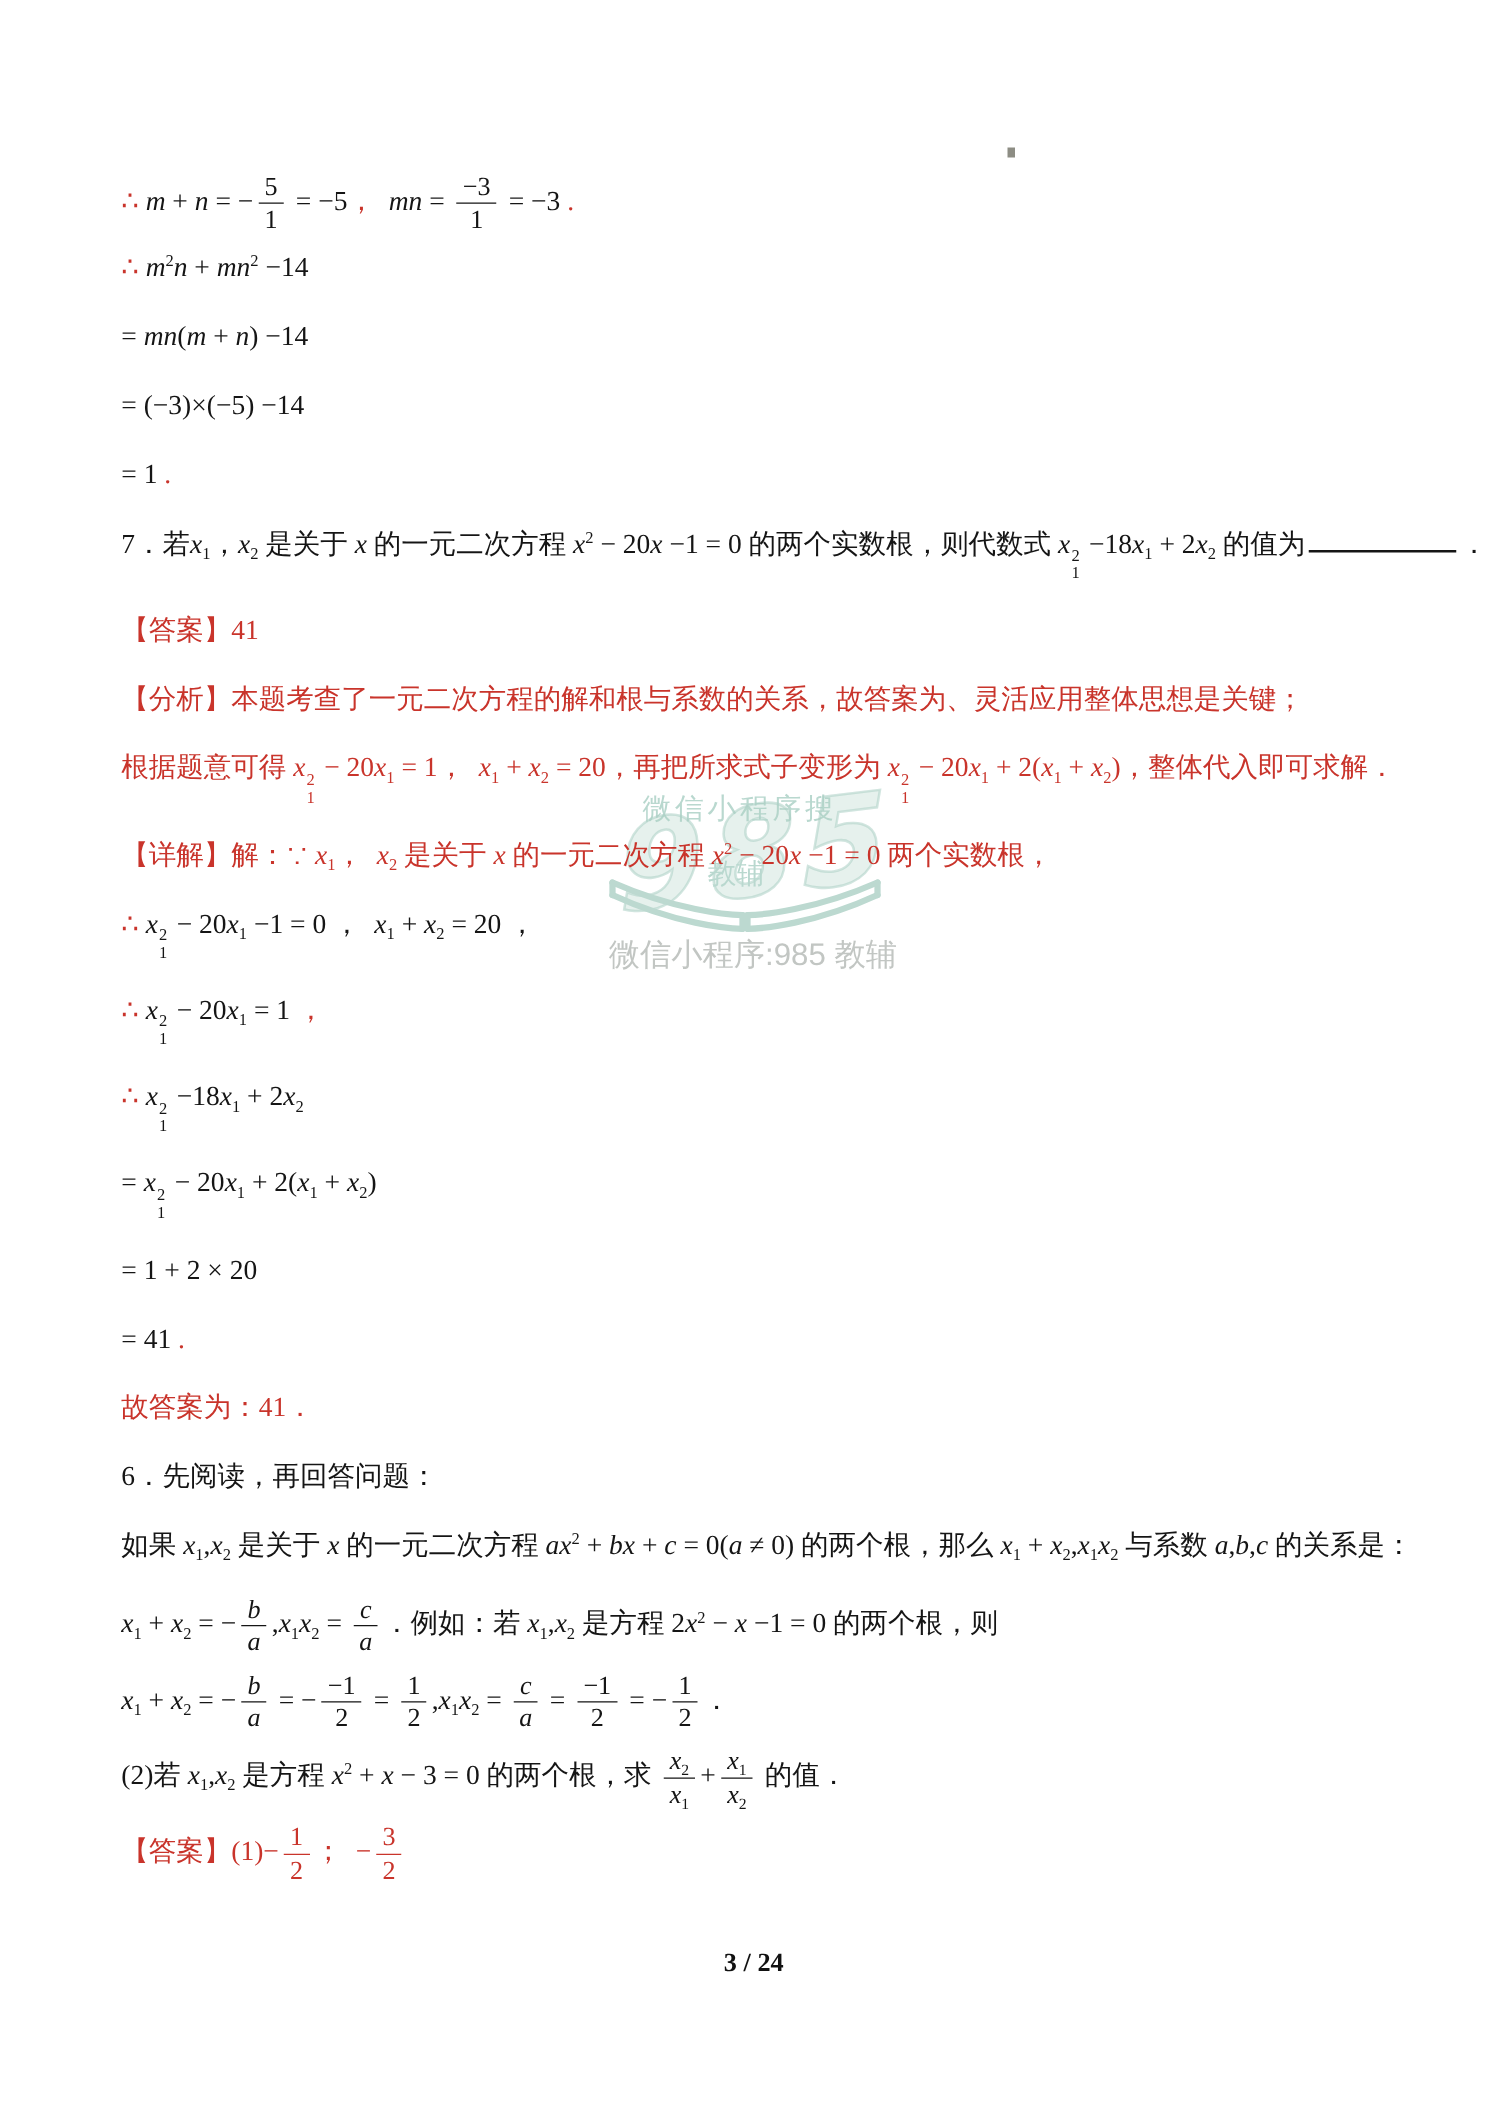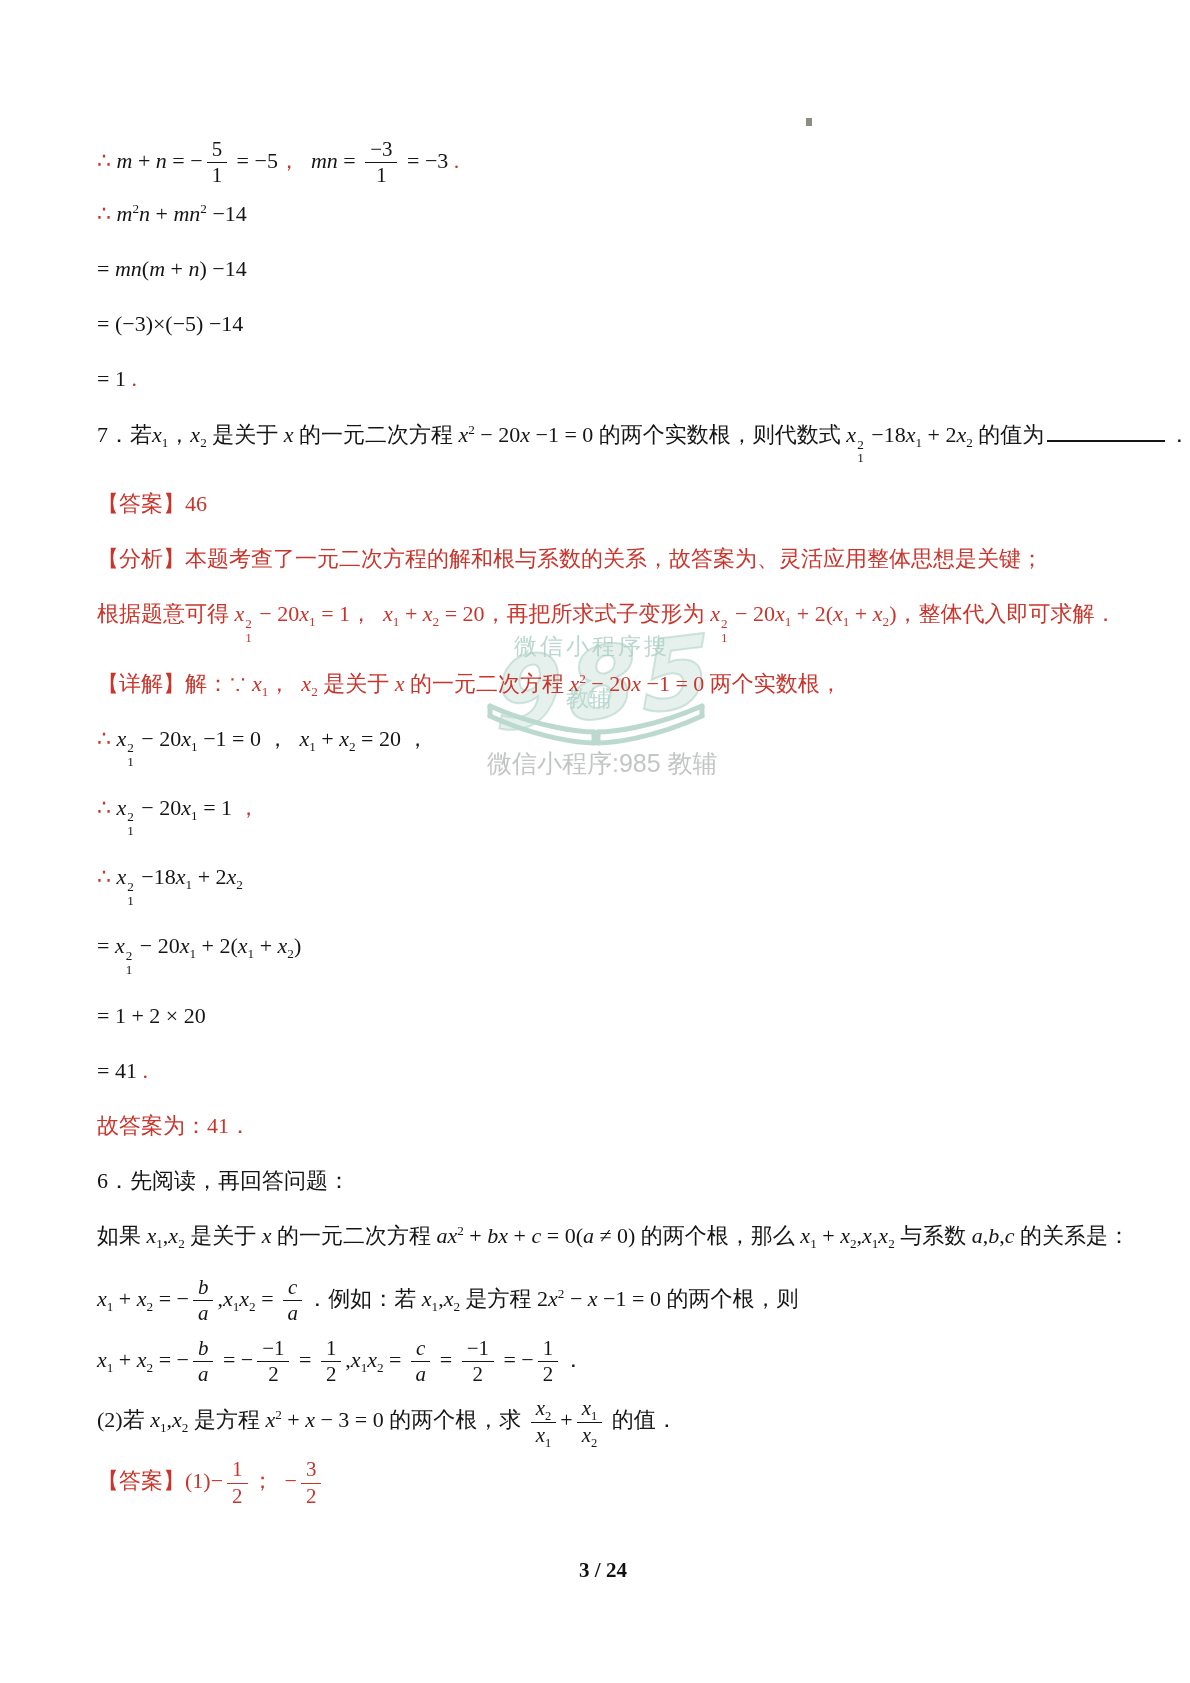--- a/index.html
+++ b/index.html
@@ -79,21 +79,21 @@
   <main class="content">
       <div class="line f"><span class="rd">∴</span> <i>m</i> + <i>n</i> = −<span class="frac"><span class="num">5</span><span class="den">1</span></span> = −5<span class="rd">，</span> <i>mn</i> = <span class="frac"><span class="num">−3</span><span class="den">1</span></span> = −3<span class="rd"> .</span></div>
       <div class="line"><span class="rd">∴</span> <i>m</i><sup>2</sup><i>n</i> + <i>mn</i><sup>2</sup> −14</div>
       <div class="line">= <i>mn</i>(<i>m</i> + <i>n</i>) −14</div>
       <div class="line">= (−3)×(−5) −14</div>
       <div class="line">= 1<span class="rd"> .</span></div>
       <div class="line">7．若<i>x</i><sub>1</sub>，<i>x</i><sub>2</sub> 是关于 <i>x</i> 的一元二次方程 <i>x</i><sup>2</sup> − 20<i>x</i> −1 = 0 的两个实数根，则代数式 <i>x</i><span class="ss">
           <span class="sp">2</span>
           <span class="sb">1</span>
         </span> −18<i>x</i><sub>1</sub> + 2<i>x</i><sub>2</sub> 的值为<span class="blank"></span>．</div>
-      <div class="line"><span class="rd">【答案】46</span></div>
+      <div class="line"><span class="rd">【答案】41</span></div>
       <div class="line"><span class="rd">【分析】本题考查了一元二次方程的解和根与系数的关系，故答案为、灵活应用整体思想是关键；</span></div>
       <div class="line"><span class="rd">根据题意可得 <i>x</i><span class="ss">
             <span class="sp">2</span>
             <span class="sb">1</span>
           </span> − 20<i>x</i><sub>1</sub> = 1， <i>x</i><sub>1</sub> + <i>x</i><sub>2</sub> = 20，再把所求式子变形为 <i>x</i><span class="ss">
             <span class="sp">2</span>
             <span class="sb">1</span>
           </span> − 20<i>x</i><sub>1</sub> + 2(<i>x</i><sub>1</sub> + <i>x</i><sub>2</sub>)，整体代入即可求解．</span></div>
       <div class="line"><span class="rd">【详解】解：∵ <i>x</i><sub>1</sub>， <i>x</i><sub>2</sub> 是关于 <i>x</i> 的一元二次方程 <i>x</i><sup>2</sup> − 20<i>x</i> −1 = 0 两个实数根，</span></div>
       <div class="line"><span class="rd">∴</span> <i>x</i><span class="ss">

